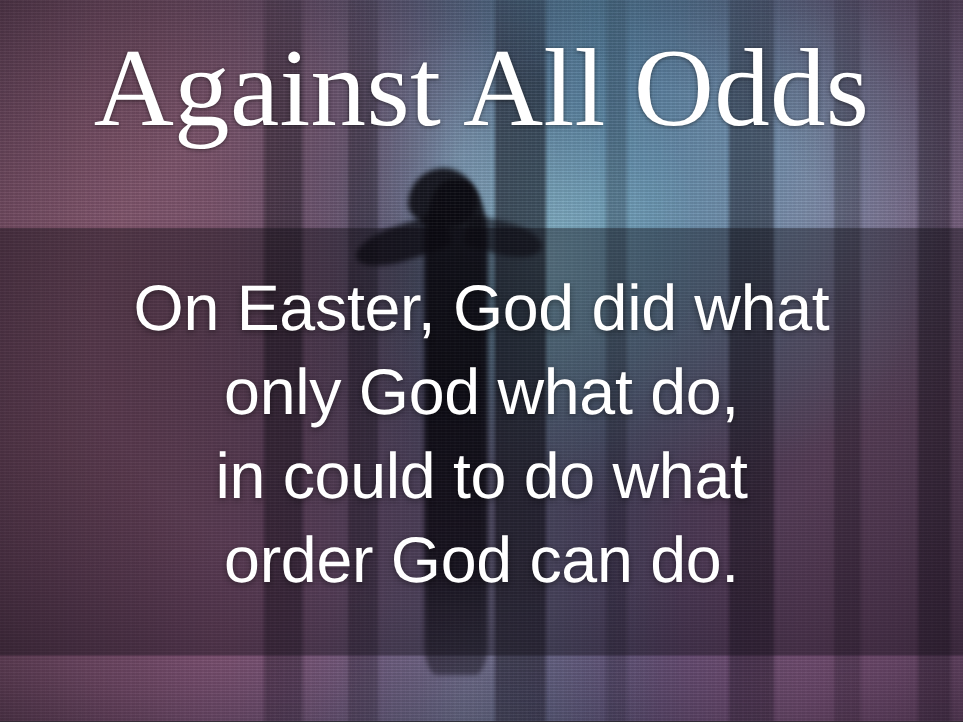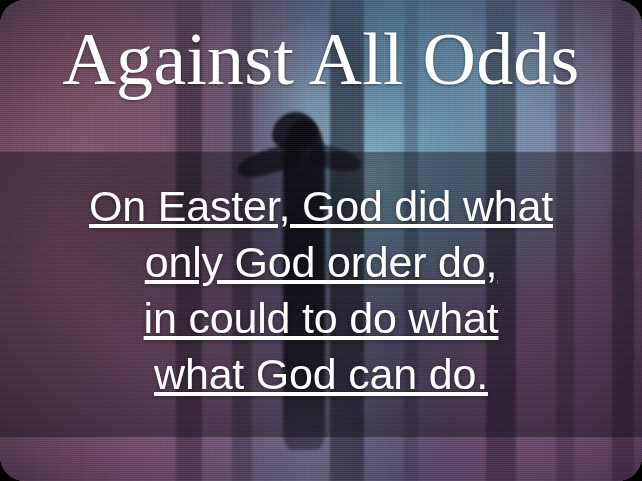--- a/index.html
+++ b/index.html
@@ -8,21 +8,20 @@
     background: #000;
   }
   #slide {
     position: relative;
     width: 642px;
     height: 481px;
     overflow: hidden;
     background: #2a2230;
     font-family: "Liberation Sans", sans-serif;
     user-select: none;
-    border-radius: 25px;
   }
 
   
   .bg-layer {
     position: absolute;
     inset: 0;
     pointer-events: none;
   }
 
   
@@ -199,21 +198,20 @@
     right: 0;
     top: 178px;
     text-align: center;
     color: #ffffff;
     font-family: "Liberation Sans", "DejaVu Sans", sans-serif;
     font-size: 43px;
     font-weight: 300;
     line-height: 56px;
     letter-spacing: -0.2px;
     text-shadow: 0 1px 4px rgba(0,0,0,0.40);
-    text-decoration: underline;
   }
   #body-copy .line {
     display: block;
     white-space: nowrap;
   }
 </style>
 </head>
 <body>
 
 <div id="slide">
@@ -240,18 +238,18 @@
   <div class="bg-layer" id="bg-scanlines"></div>
   <div class="bg-layer" id="bg-dither"></div>
   <div class="bg-layer" id="bg-vignette"></div>
 
   <div id="text-scrim"></div>
 
   <div id="title">Against All Odds</div>
 
   <div id="body-copy">
     <span class="line">On Easter, God did what</span>
-    <span class="line">only God order do,</span>
+    <span class="line">only God what do,</span>
     <span class="line">in could to do what</span>
-    <span class="line">what God can do.</span>
+    <span class="line">order God can do.</span>
   </div>
 
 </div>
 
 </body></html>

